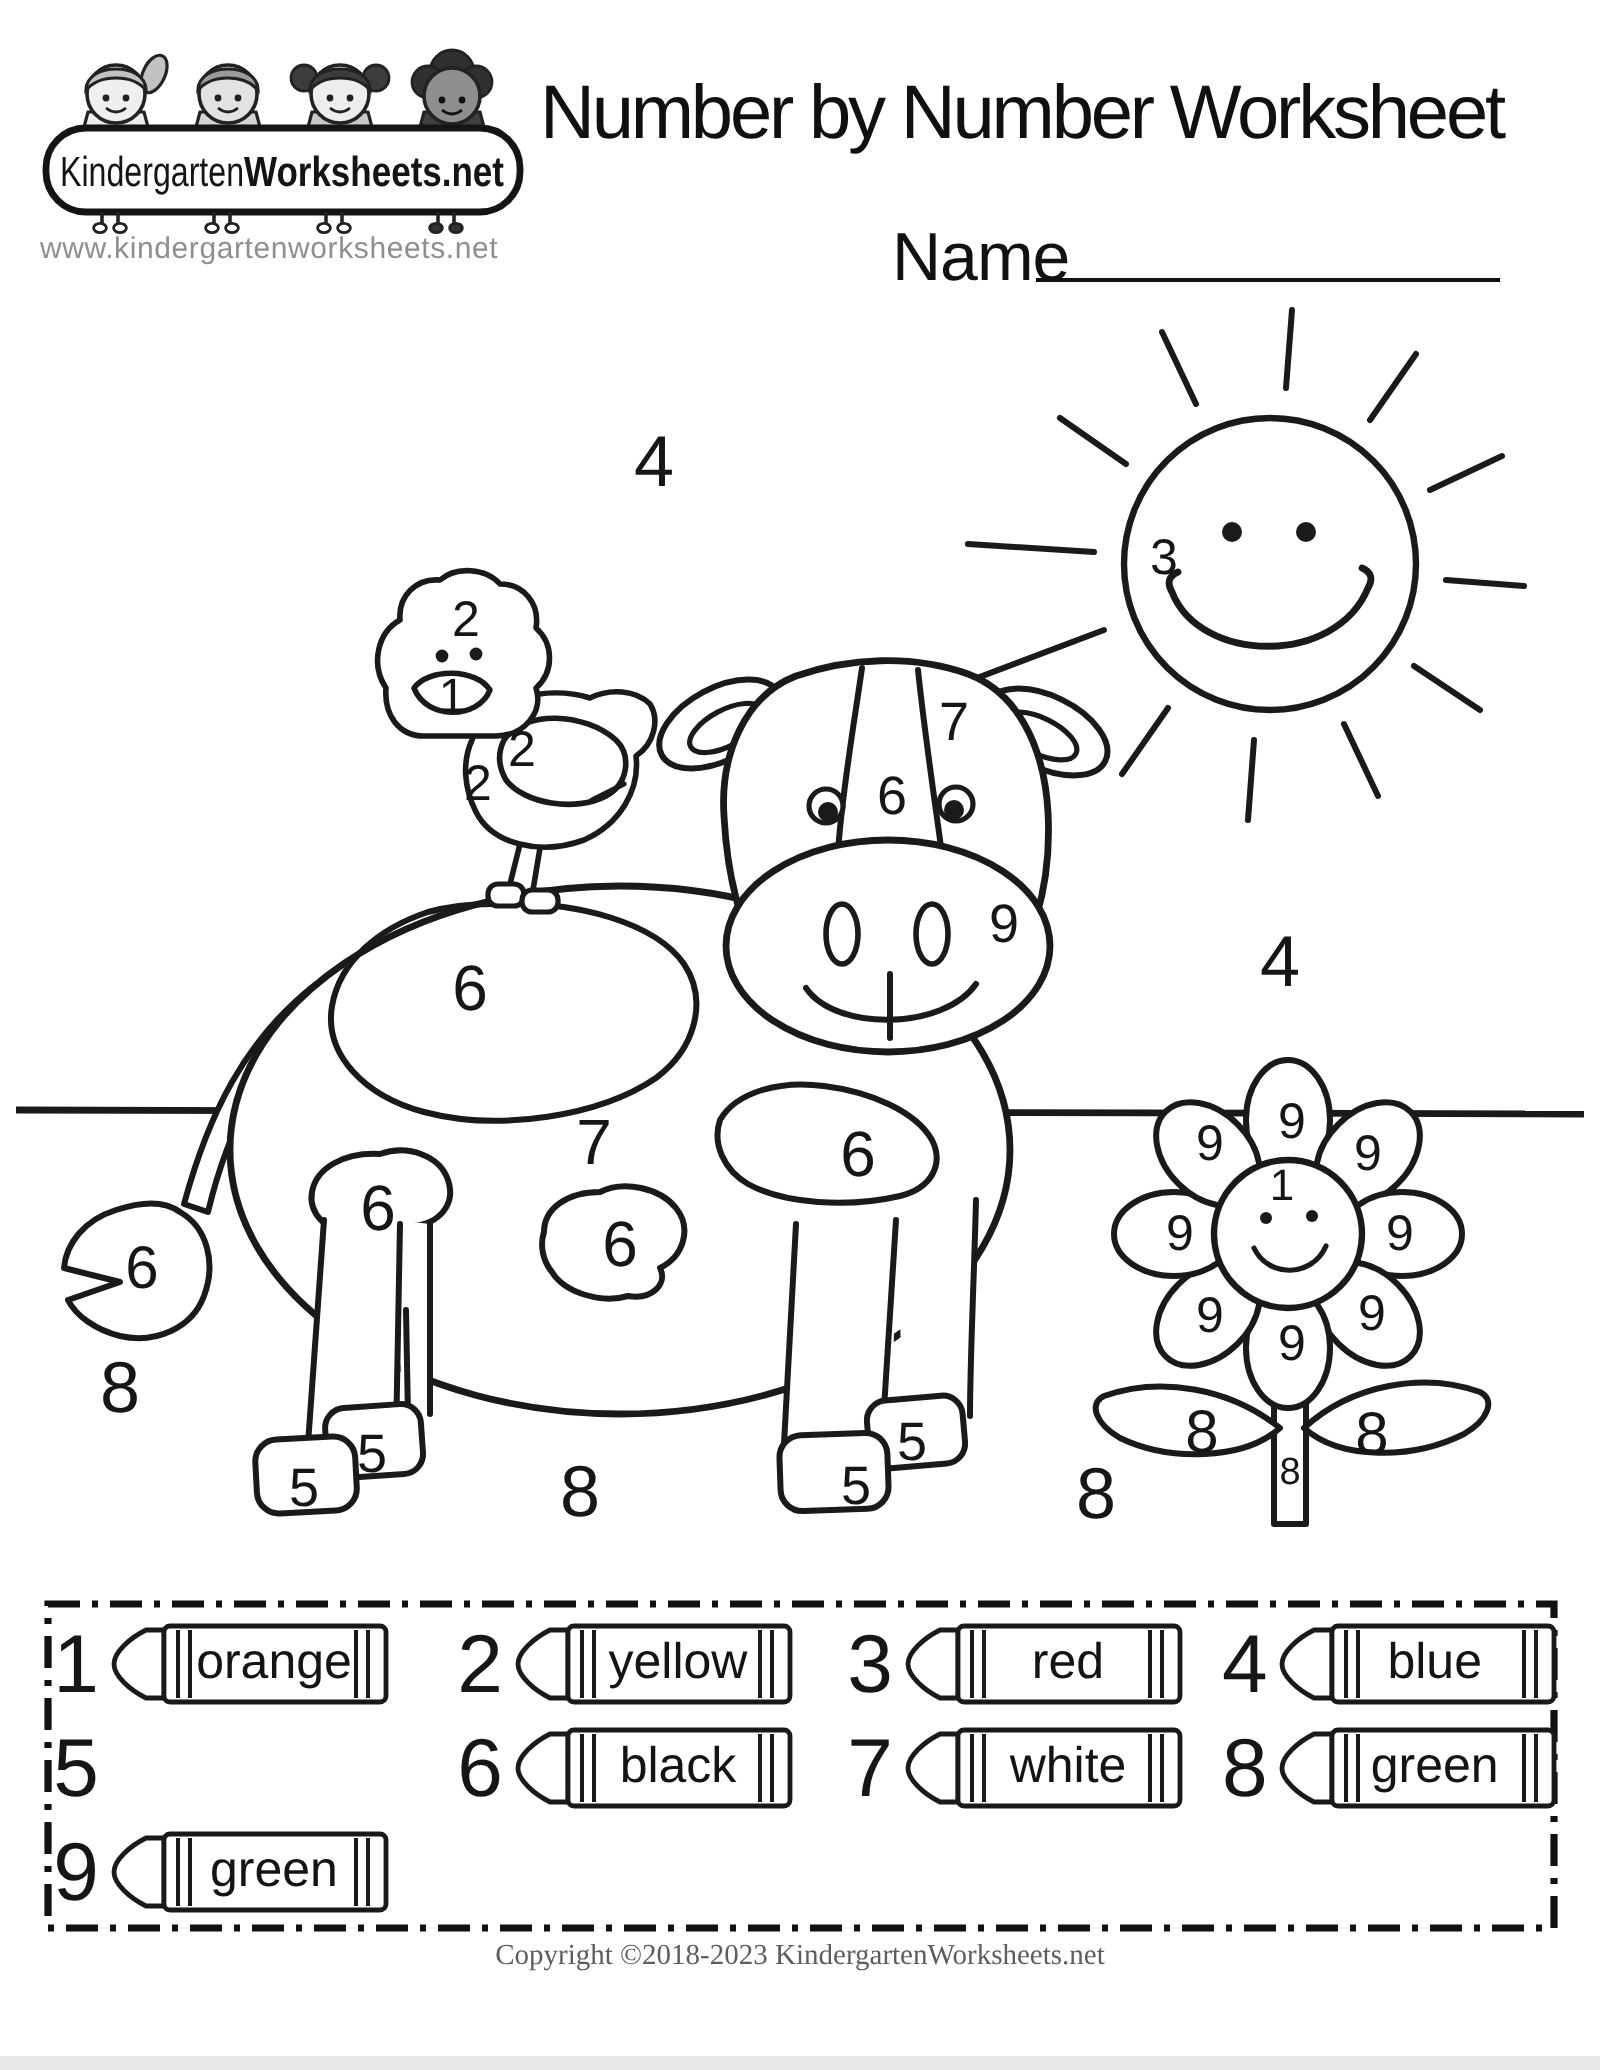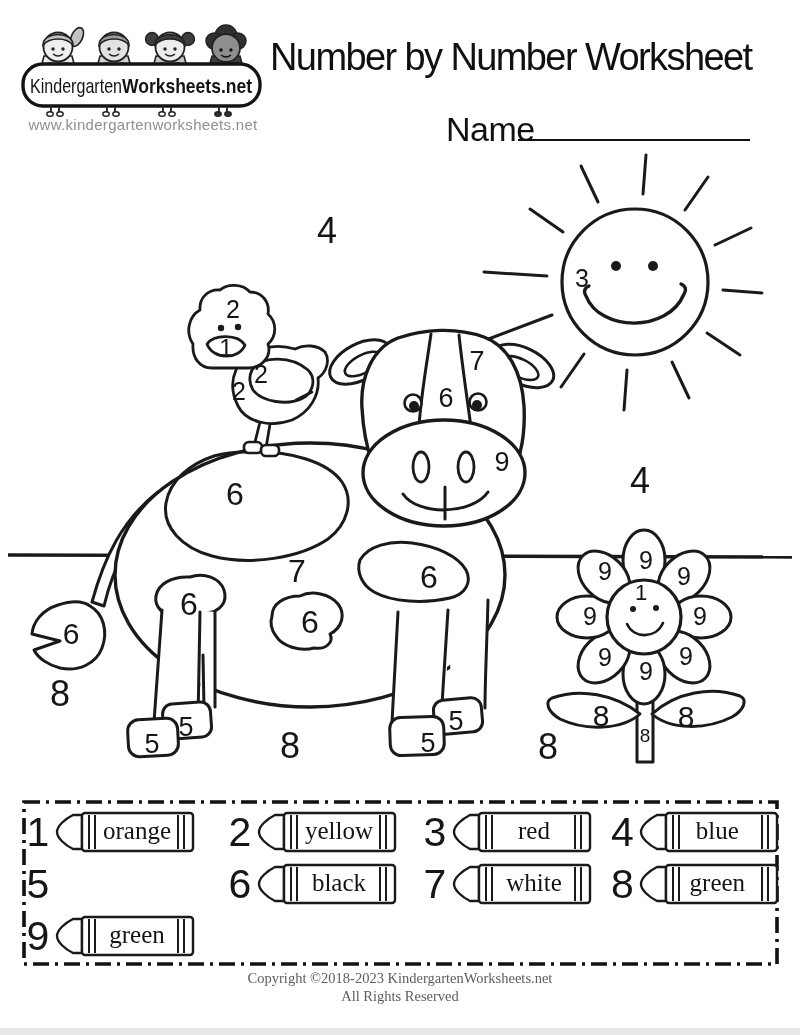--- a/index.html
+++ b/index.html
@@ -1,37 +1,37 @@
 <!DOCTYPE html>
 <html><head>
 <meta charset="utf-8">
 <style>
   html,body{margin:0;padding:0;background:#e8e8e8;}
   .page{position:relative;width:800px;height:1028px;background:#ffffff;overflow:hidden;
         font-family:"Liberation Sans",sans-serif;color:#141414;}
   .abs{position:absolute;}
   
-  .url{left:20px;top:116px;width:246px;text-align:center;font-size:15px;
+  .url{left:20px;top:116px;width:246px;text-align:left;font-size:15px;
        letter-spacing:.3px;color:#8f8f8f;}
   .title{left:270px;top:36px;font-size:38px;letter-spacing:-1.6px;color:#101010;white-space:nowrap;}
   .name-label{left:446px;top:110px;font-size:34px;letter-spacing:-.5px;color:#111;}
   .name-line{left:518px;top:139px;width:232px;border-top:2.4px solid #111;height:0;}
   
   svg text{font-family:"Liberation Sans",sans-serif;}
   .num{fill:#161616;text-anchor:middle;}
   .w{fill:#ffffff;stroke:#1a1a1a;}
   .l{fill:none;stroke:#1a1a1a;}
   .d{fill:#1a1a1a;stroke:none;}
   
   .legend{left:22px;top:800px;width:757px;height:166px;}
   .legend-grid{position:absolute;left:2px;top:6px;display:grid;
                grid-template-columns:202px 195px 188px 164px;grid-auto-rows:52px;align-items:center;}
   .legend-item{display:flex;align-items:center;}
   .legend-num{width:28px;text-align:center;font-size:41px;color:#161616;}
-  .crayon{position:relative;display:inline-block;width:142px;height:44px;margin-left:2px;font-family:Liberation Serif, serif;}
+  .crayon{position:relative;display:inline-block;width:142px;height:44px;margin-left:2px;}
   .crayon svg{position:absolute;left:0;top:0;}
   .crayon-label{position:absolute;left:38px;right:14px;top:0;bottom:2px;display:flex;
                 align-items:center;justify-content:center;font-size:25px;color:#141414;}
   
   .footer{left:0;top:969px;width:800px;text-align:center;font-size:14.5px;
           line-height:18px;color:#5d5d5d;font-family:Liberation Serif, serif;}
 </style>
 </head>
 <body>
 
@@ -416,16 +416,15 @@
             </svg>
           <span class="crayon-label">green</span>
         </span>
       </div>
 
     </div>
   </div>
 
   <div class="abs footer">
     <div>Copyright ©2018-2023 KindergartenWorksheets.net</div>
-    <div>All Rights Reserved</div>
   </div>
 
 </div>
 
 </body></html>

